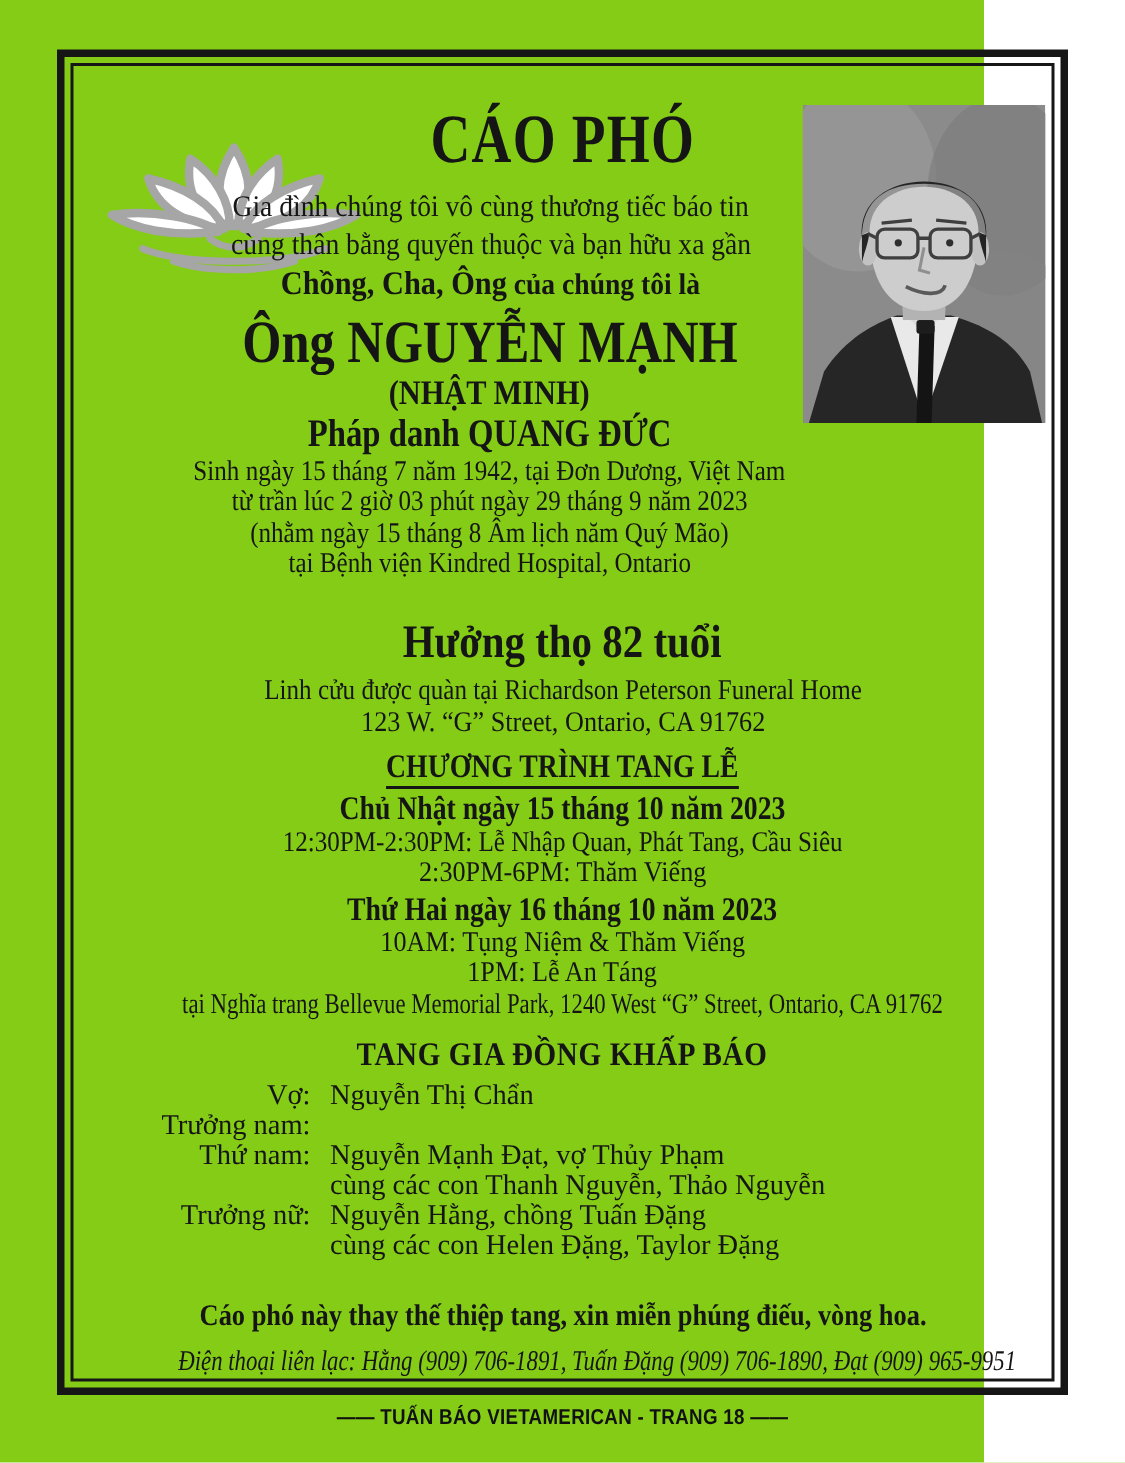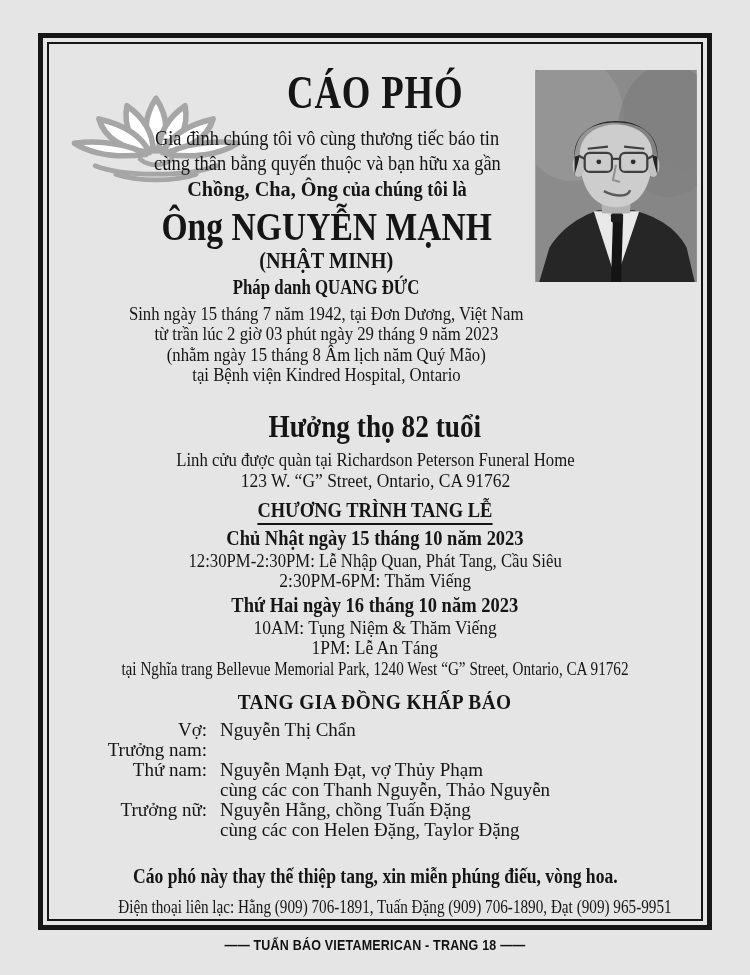--- a/index.html
+++ b/index.html
@@ -1,54 +1,54 @@
 <!DOCTYPE html>
 <html><head>
 <meta charset="utf-8">
 <style>
   html,body{margin:0;padding:0;background:#ffffff;}
   body{width:750px;height:975px;overflow:hidden;
        font-family:"Liberation Serif","DejaVu Serif",serif;color:#151515;}
-  .doc{position:relative;width:750px;height:975px;background:#e5e5e5;}
+  .doc{position:relative;width:656px;height:975px;background:#84cc16;}
   .frame{position:absolute;left:38px;top:33px;width:674px;height:897px;
          border:5px solid #161616;padding:4px;box-sizing:border-box;}
   .frame-inner{width:100%;height:100%;border:2px solid #161616;box-sizing:border-box;
                position:relative;overflow:hidden;}
   .content{position:relative;width:100%;height:100%;}
   .t{ text-align:center;white-space:nowrap;line-height:1.08;}
   .sx{display:inline-block;transform-origin:50% 50%;}
   .sx80{transform:scaleX(.80);} .sx84{transform:scaleX(.84);} .sx88{transform:scaleX(.88);}
   .sx92{transform:scaleX(.92);}
   .title{margin-top:24px;font-size:46px;font-weight:bold;letter-spacing:1px;}
   .intro{margin-top:8px;}
   .intro .t{font-size:20px;line-height:25px;}
   .relation{font-size:20px;line-height:27px;font-weight:bold;}
   .relation b{font-size:22px;}
   .pad-intro{padding-right:96px;}
   .pad-name{padding-right:97px;}
   .name{margin-top:4px;font-size:40px;font-weight:bold;line-height:42px;}
   .alias{font-size:23px;font-weight:bold;line-height:25px;}
-  .dharma{font-size:20px;font-weight:bold;line-height:29px;}
+  .dharma{font-size:26px;font-weight:bold;line-height:29px;}
   .details{margin-top:2px;}
   .details .t{font-size:19px;line-height:20.5px;}
   .age{margin-top:24px;font-size:31px;font-weight:bold;line-height:33px;}
   .viewing{margin-top:6px;}
   .viewing .t{font-size:19px;line-height:21px;}
   .prog-head{margin-top:6px;font-size:22px;font-weight:bold;line-height:25px;}
   .prog-head .u{border-bottom:2.5px solid #151515;padding-bottom:1px;}
   .day-date{font-size:22px;font-weight:bold;line-height:26px;}
   .events .t{font-size:19px;line-height:20.5px;}
   .day2{}
   .fam-head{margin-top:10px;font-size:22px;font-weight:bold;line-height:25px;letter-spacing:.5px;}
   .family{margin-top:6px;font-size:19px;}
   .fam-row{display:grid;grid-template-columns:158px 1fr;column-gap:13px;line-height:20px;}
   .fam-label{text-align:right;}
   .fam-value{text-align:left;}
   .note{margin-top:24px;font-size:20px;font-weight:bold;line-height:24px;}
-  .contact{margin-top:8px;font-size:19px;line-height:22px;}
+  .contact{margin-top:8px;font-size:19px;line-height:22px;font-style:italic;}
   .lotus{position:absolute;left:18px;top:22px;width:178px;height:100px;}
   .photo{position:absolute;right:4px;top:2px;width:162px;height:212px;display:block;}
   .footer{position:absolute;left:0;top:938px;width:750px;text-align:center;
           font-family:"Liberation Sans","DejaVu Sans",sans-serif;
           font-weight:bold;font-size:12.5px;letter-spacing:.2px;color:#111;
           transform:scaleY(1.15);}
 </style>
 </head>
 <body>
 

